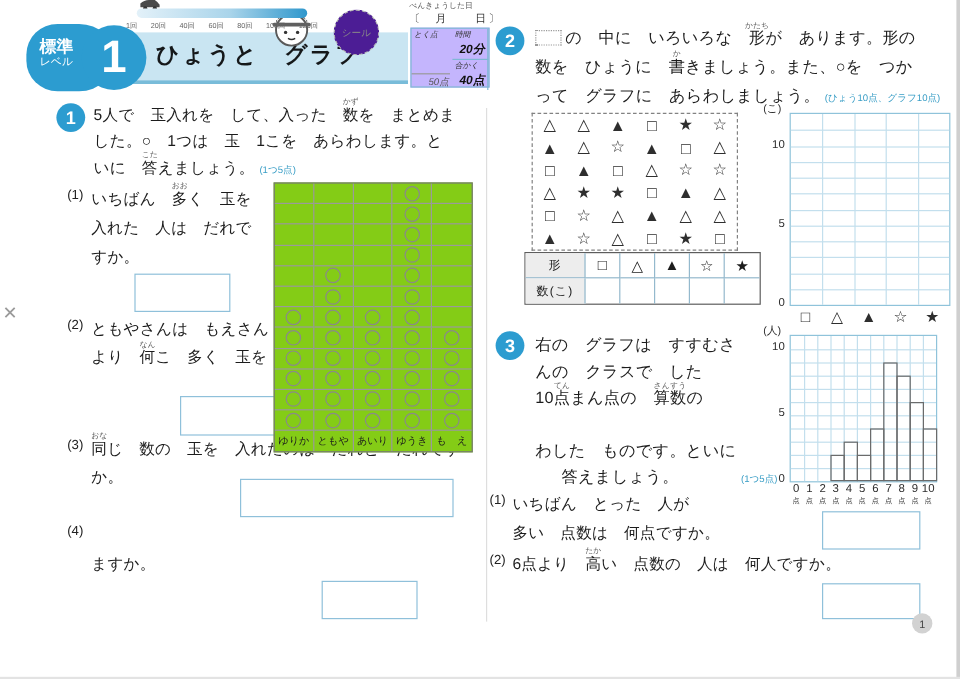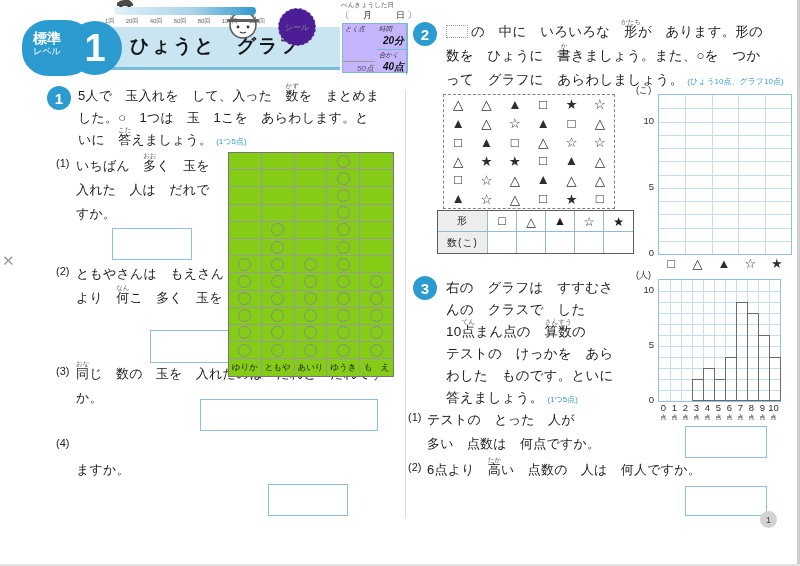--- a/index.html
+++ b/index.html
@@ -433,34 +433,31 @@
   </div>
   <div class="tline sz14" style="left:446px;top:274px;">
       <span>右の　グラフは　すすむさ</span>
     </div>
   <div class="tline sz14" style="left:446px;top:296px;">
       <span>んの　クラスで　した</span>
     </div>
   <div class="tline sz14" style="left:446px;top:318px;">
       <span>10<ruby>点<rt>てん</rt></ruby>まん点の　<ruby>算数<rt>さんすう</rt></ruby>の</span>
     </div>
-  <div class="tline sz14" style="left:446px;top:340px;">
-      <span>テストの　けっかを　あら</span>
-    </div>
   <div class="tline sz14" style="left:446px;top:362px;">
       <span>わした　ものです。といに</span>
     </div>
-  <div class="tline sz14" style="left:446px;top:384px;">
+  <div class="tline sz14" style="left:468px;top:384px;gap:48px;">
     <span>答えましょう。</span>
     <span class="pts">(1つ5点)</span>
   </div>
 
   <div class="qlabel" style="left:408px;top:411px;">(1)</div>
   <div class="tline" style="left:427px;top:406px;">
-      <span>テストの　とった　人が</span>
+      <span>いちばん　とった　人が</span>
     </div>
   <div class="tline" style="left:427px;top:430px;">
       <span>多い　点数は　何点ですか。</span>
     </div>
   <div class="answer-box" style="left:685px;top:426px;width:80px;height:30px;"></div>
 
   <div class="qlabel" style="left:408px;top:461px;">(2)</div>
   <div class="tline" style="left:427px;top:456px;">
       <span>6点より　<ruby>高<rt>たか</rt></ruby>い　点数の　人は　何人ですか。</span>
     </div>

